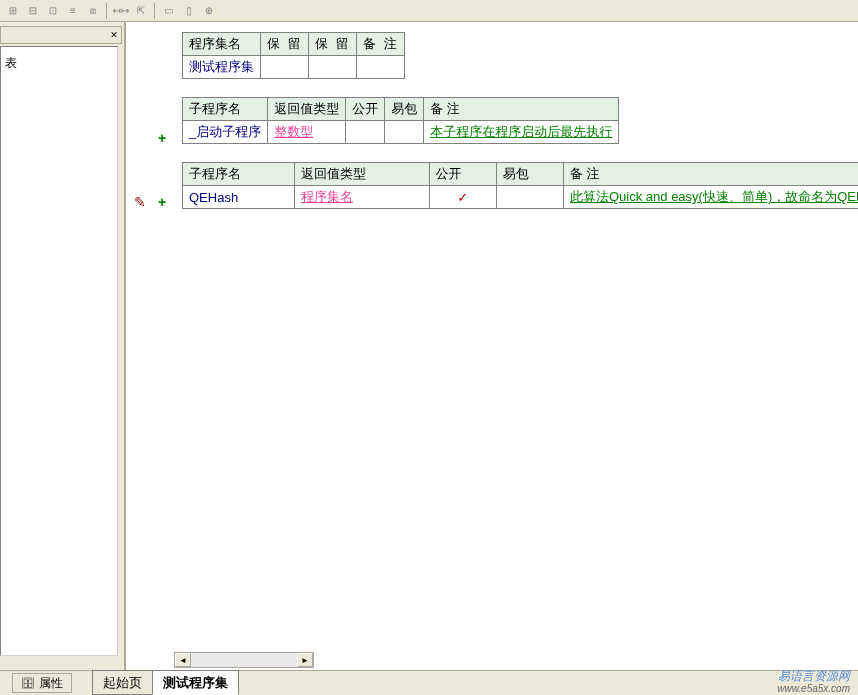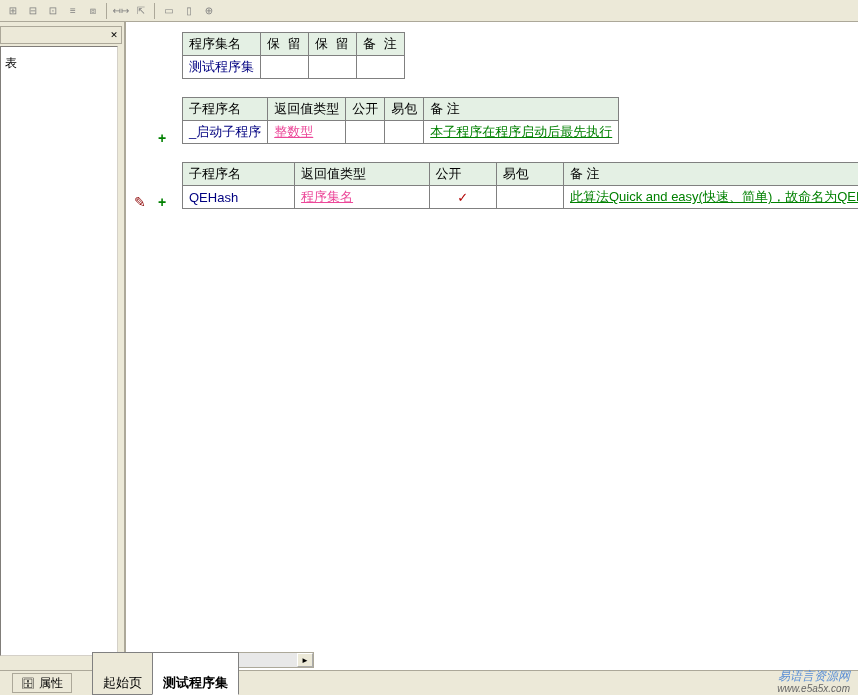--- a/index.html
+++ b/index.html
@@ -145,21 +145,21 @@
   margin-bottom: 2px;
 }
 .prop-icon { font-size: 11px; }
 .tabs {
   display: flex;
   margin-left: 20px;
   align-items: flex-end;
   height: 22px;
 }
 .tab {
-  padding: 21px 10px 2px 10px;
+  padding: 3px 10px 2px 10px;
   background: #ece9d8;
   border: 1px solid #808080;
   border-bottom: 1px solid #808080;
   position: relative;
   margin-right: -1px;
   font-size: 13px;
   text-align: right;
 }
 .tab.active {
   background: #fff;

